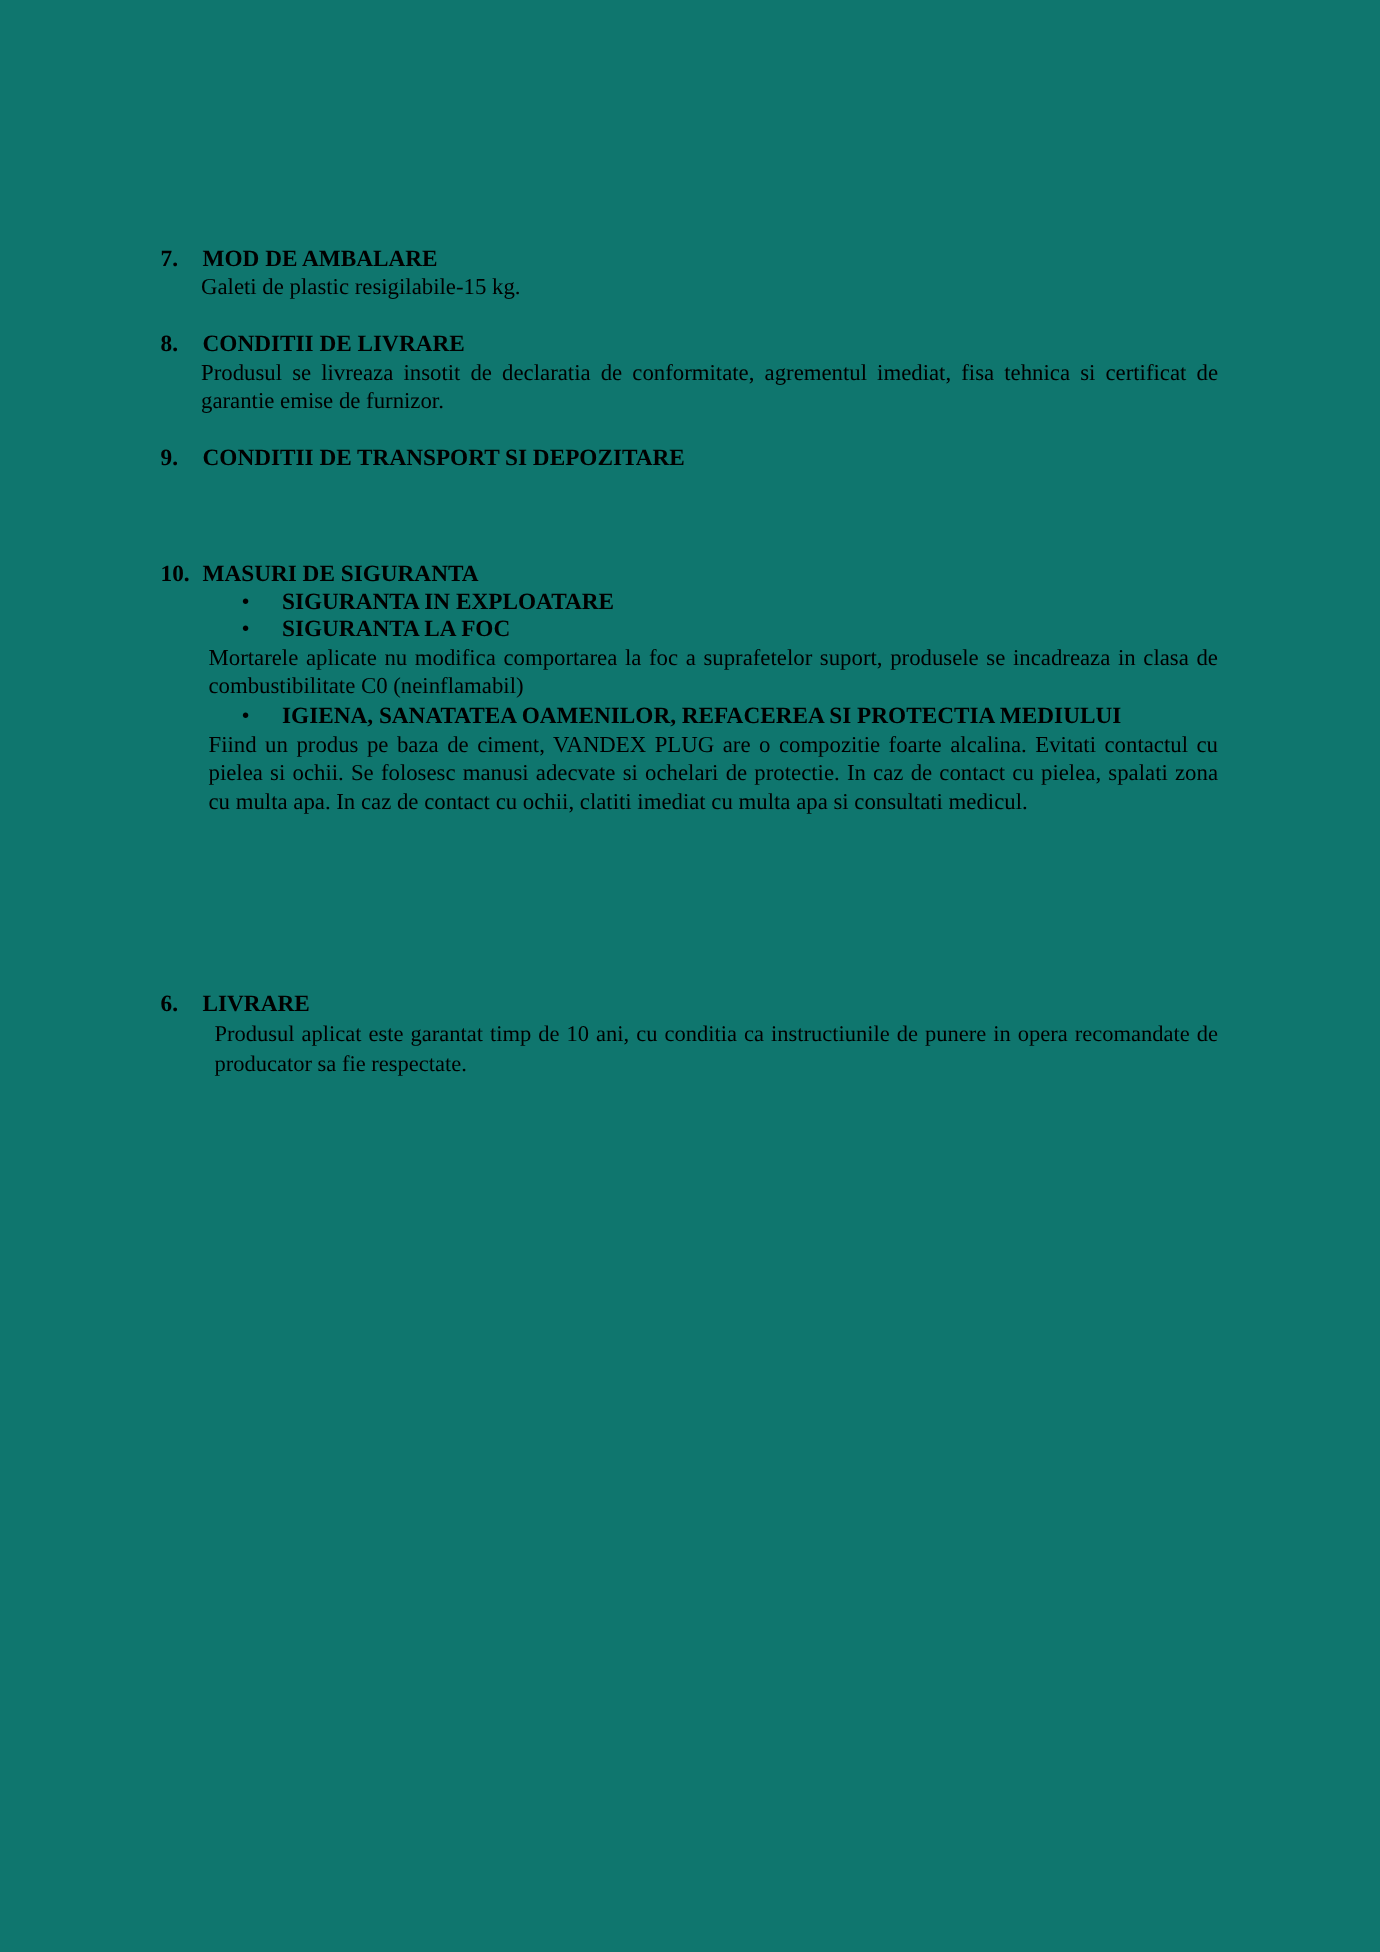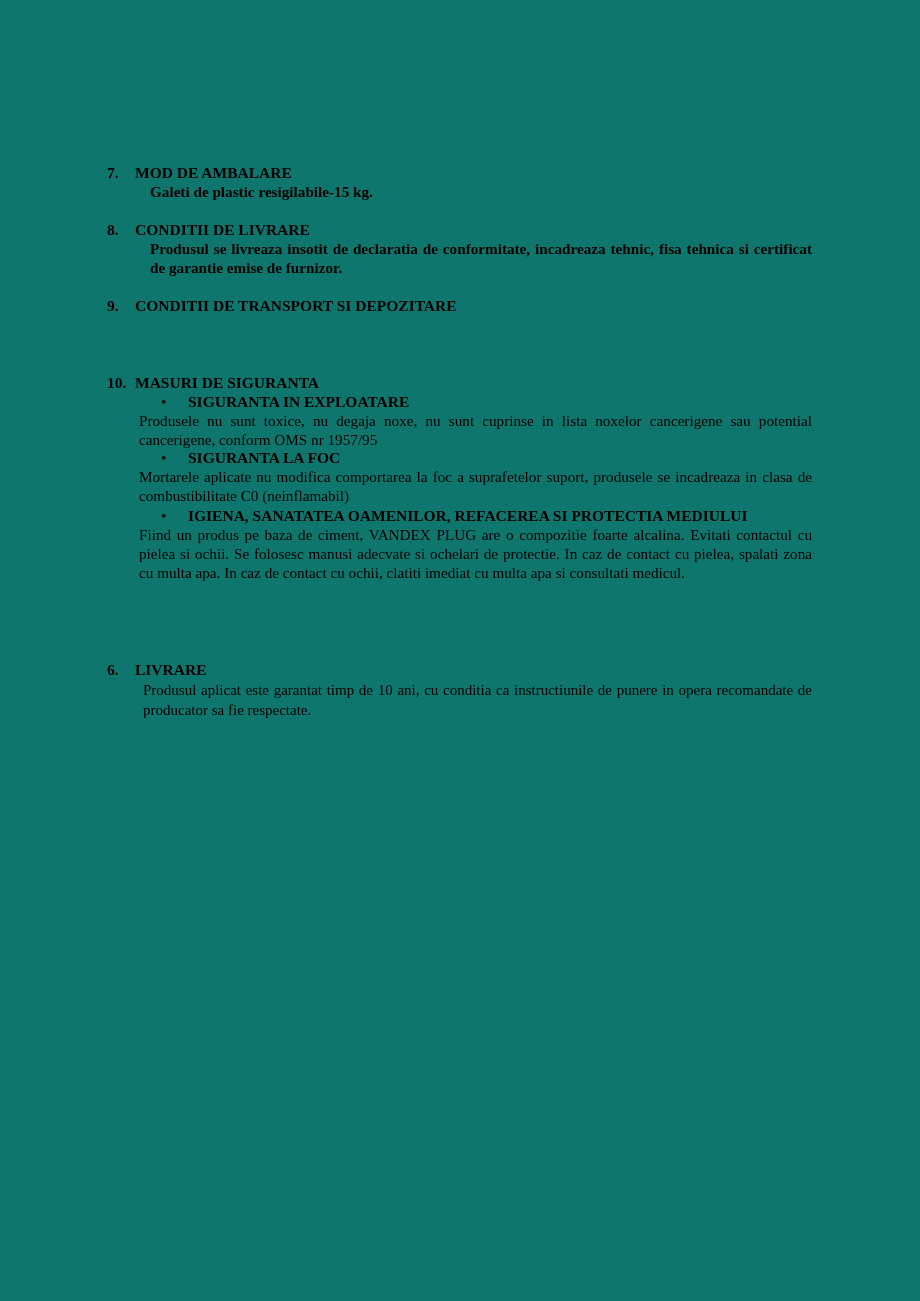--- a/index.html
+++ b/index.html
@@ -2,21 +2,21 @@
 <html><head>
   <meta charset="utf-8">
   <style>
     html, body { margin: 0; padding: 0; background: #ffffff; }
     body { width: 920px; height: 1301px; position: relative; overflow: hidden;
            font-family: "Liberation Serif", "DejaVu Serif", serif; color: #000; }
     .page { position: absolute; left: 0; top: 0; width: 920px; height: 1301px; background: #0f766e; }
     .sec { position: absolute; left: 107px; width: 705px; }
     .head { font-weight: bold; font-size: 15.5px; line-height: 18px; height: 18px; white-space: nowrap; }
     .num { display: inline-block; width: 28px; }
-    .body { margin-left: 43px; font-size: 15.2px; line-height: 19px; text-align: justify; font-weight: bold; }
+    .body { margin-left: 27px; font-size: 15.2px; line-height: 19px; text-align: justify; }
     .bullet { position: relative; margin-left: 81px; font-weight: bold; font-size: 15.5px; line-height: 18px; text-align: justify; }
     .bullet .dot { position: absolute; left: -27px; top: 0; font-weight: normal; }
     .bullet.multi { text-align-last: left; }
     .sub { margin-left: 32px; font-size: 15.2px; line-height: 19px; text-align: justify; }
     .g-body { margin-left: 36px; font-size: 15px; line-height: 20px; text-align: justify; }
   </style>
 </head>
 <body>
 
 <div class="page">
@@ -25,38 +25,37 @@
     <div class="head">
       <span class="num">7.</span><span>MOD DE AMBALARE</span>
     </div>
     <div class="body">Galeti de plastic resigilabile-15 kg.</div>
   </div>
 
   <div class="sec" style="top:221px;">
     <div class="head">
       <span class="num">8.</span><span>CONDITII DE LIVRARE</span>
     </div>
-    <div class="body">Produsul se livreaza insotit de declaratia de conformitate, incadreaza tehnic, fisa tehnica si certificat de garantie emise de furnizor.</div>
+    <div class="body">Produsul se livreaza insotit de declaratia de conformitate, agrementul imediat, fisa tehnica si certificat de garantie emise de furnizor.</div>
   </div>
 
   <div class="sec" style="top:297px;">
     <div class="head">
       <span class="num">9.</span><span>CONDITII DE TRANSPORT SI DEPOZITARE</span>
     </div>
   </div>
 
   <div class="sec" style="top:374px;">
     <div class="head">
       <span class="num">10.</span><span>MASURI DE SIGURANTA</span>
     </div>
 
     <div class="bullet" style="margin-top:1px;">
       <span class="dot">•</span><span>SIGURANTA IN EXPLOATARE</span>
     </div>
-    <div class="sub">Produsele nu sunt toxice, nu degaja noxe, nu sunt cuprinse in lista noxelor cancerigene sau potential cancerigene, conform OMS nr 1957/95</div>
 
     <div class="bullet">
       <span class="dot">•</span><span>SIGURANTA LA FOC</span>
     </div>
     <div class="sub">Mortarele aplicate nu modifica comportarea la foc a suprafetelor suport, produsele se incadreaza in clasa de combustibilitate C0 (neinflamabil)</div>
 
     <div class="bullet multi" style="margin-top:2px;">
       <span class="dot">•</span><span>IGIENA, SANATATEA OAMENILOR, REFACEREA SI PROTECTIA MEDIULUI</span>
     </div>
     <div class="sub">Fiind un produs pe baza de ciment, VANDEX PLUG are o compozitie foarte alcalina. Evitati contactul cu pielea si ochii. Se folosesc manusi adecvate si ochelari de protectie. In caz de contact cu pielea, spalati zona cu multa apa. In caz de contact cu ochii, clatiti imediat cu multa apa si consultati medicul.</div>

